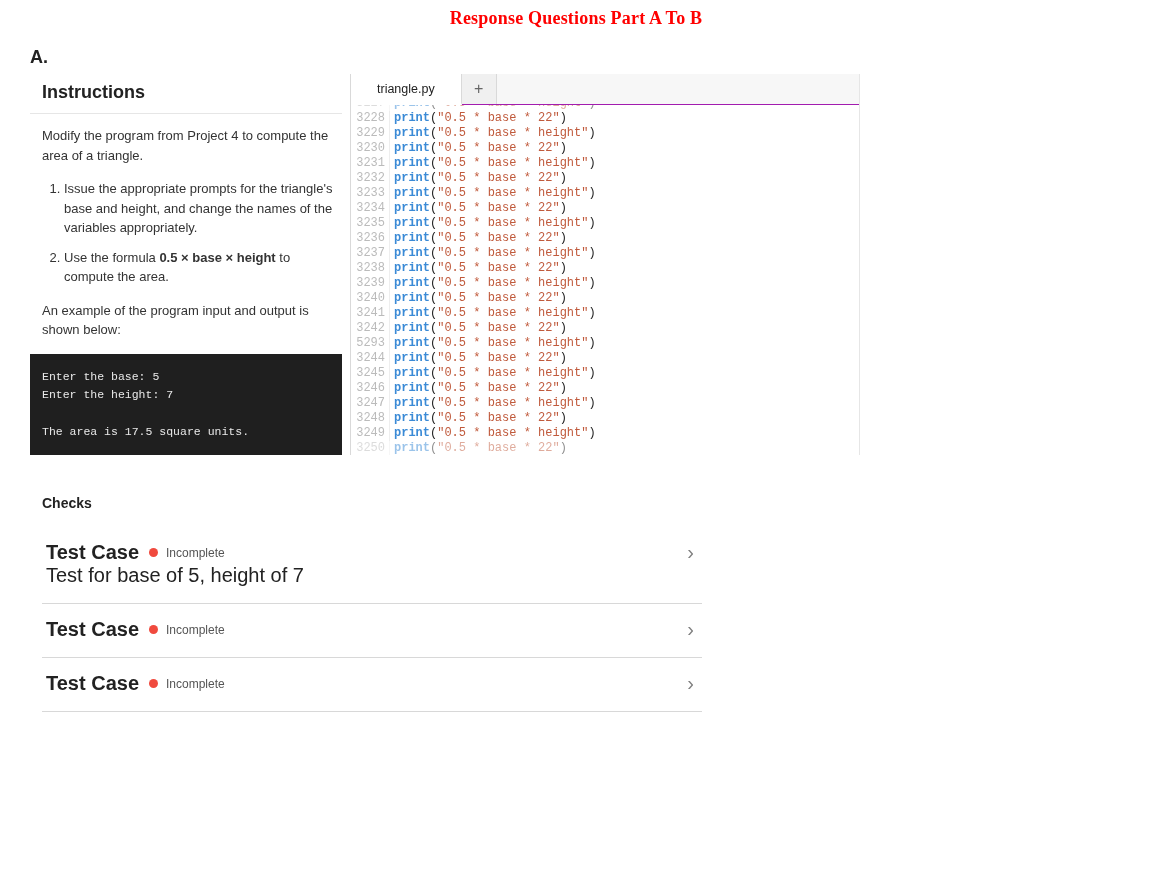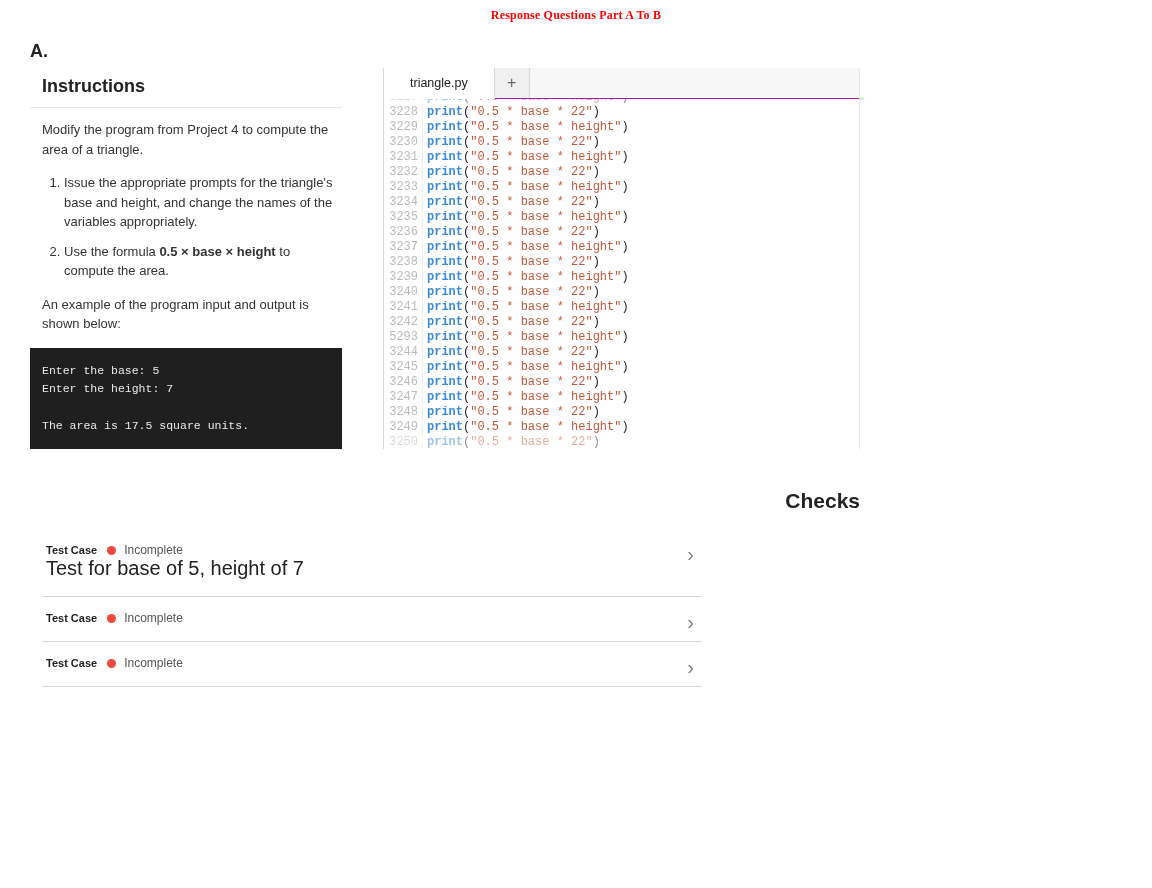--- a/index.html
+++ b/index.html
@@ -14,42 +14,41 @@
     width: 1152px;
     min-height: 888px;
     position: relative;
     box-sizing: border-box;
   }
   .page-title {
     text-align: center;
     font-family: "Times New Roman", Times, serif;
     font-weight: bold;
     color: #ff0000;
-    font-size: 12px;
+    font-size: 18px;
     padding-top: 8px;
     padding-bottom: 6px;
     letter-spacing: 0.2px;
   }
   .section-label {
     font-family: Arial, Helvetica, sans-serif;
     font-weight: bold;
     font-size: 18px;
     margin-left: 30px;
     margin-top: 12px;
     margin-bottom: 6px;
   }
   .frame {
     margin-left: 30px;
     width: 830px;
     position: relative;
   }
   .top-row {
     display: flex;
     align-items: stretch;
-    gap: 33px;
   }
   .instructions-col {
     width: 320px;
     flex: 0 0 320px;
     box-sizing: border-box;
     padding-right: 8px;
   }
   .instr-heading {
     font-weight: bold;
     font-size: 18px;
@@ -143,41 +142,40 @@
     overflow: hidden;
     text-overflow: clip;
   }
   .tok-fn  { color: #3a8ad6; font-weight: bold; }
   .tok-str { color: #c05a3c; }
   .tok-faded { opacity: 0.5; }
 
   
   .checks-heading {
     font-weight: bold;
-    font-size: 21px;
+    font-size: 14px;
     margin: 40px 0 16px 12px;
-    text-align: right;
   }
   .check-list {
     width: 660px;
     margin-left: 12px;
   }
   .check-item {
     border-bottom: 1px solid #d8d8d8;
     padding: 14px 6px 16px 4px;
     position: relative;
     cursor: pointer;
   }
   .check-row {
     display: flex;
     align-items: center;
   }
   .check-label {
     font-weight: bold;
-    font-size: 11px;
+    font-size: 20px;
   }
   .status-dot {
     display: inline-block;
     width: 9px;
     height: 9px;
     border-radius: 50%;
     margin: 0 8px 0 10px;
   }
   .status-text {
     font-size: 12px;

